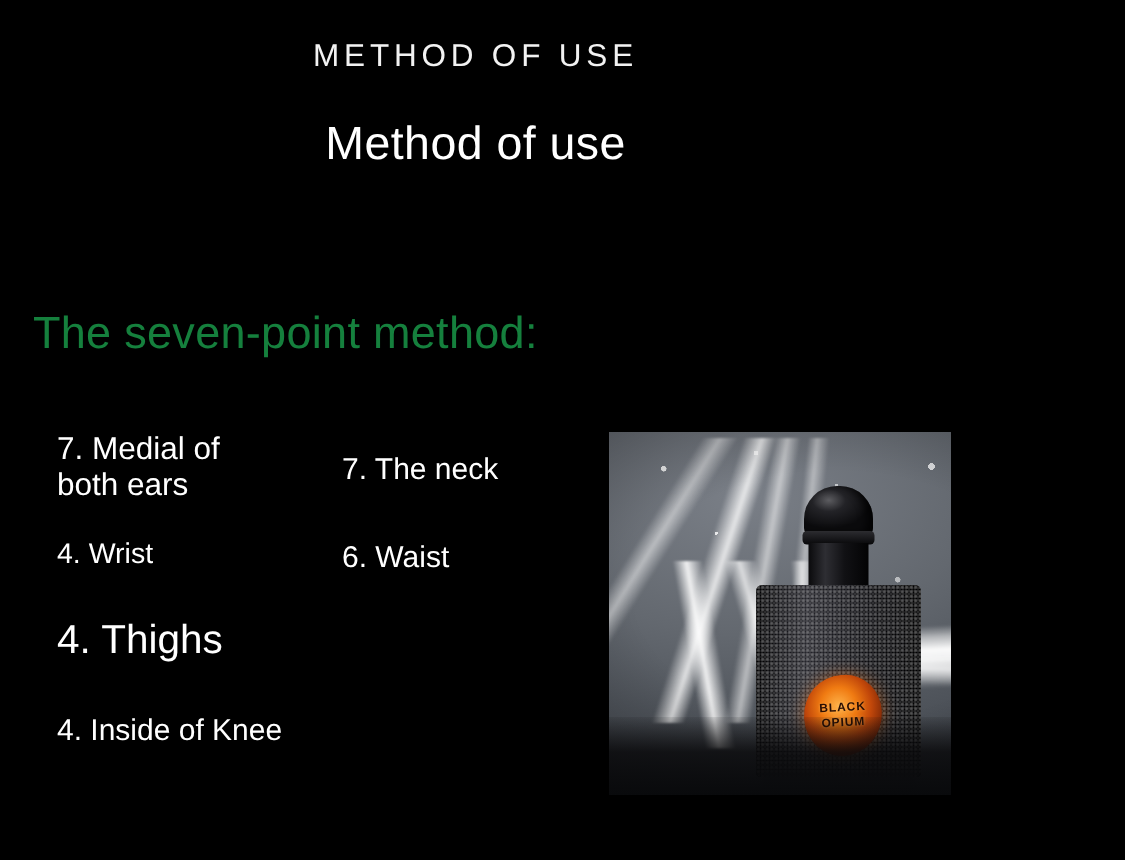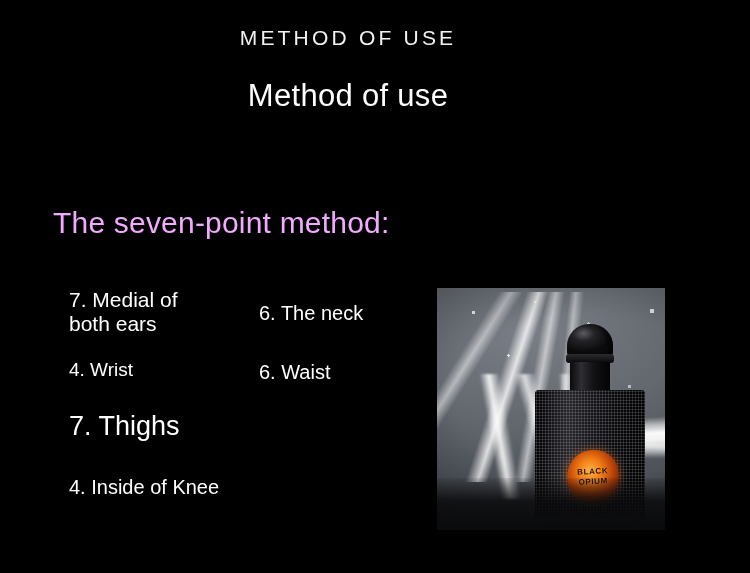--- a/index.html
+++ b/index.html
@@ -8,21 +8,20 @@
     background: #000000;
   }
   #slide {
     position: relative;
     width: 634px;
     height: 573px;
     background: #000000;
     overflow: hidden;
     font-family: "Liberation Sans", sans-serif;
     color: #ffffff;
-    margin-left: 31px;
     -webkit-font-smoothing: antialiased;
   }
 
   
   .eyebrow-title {
     position: absolute;
     left: 0;
     right: 0;
     top: 26px;
     text-align: center;
@@ -44,21 +43,21 @@
     color: #ffffff;
     white-space: nowrap;
   }
   .section-heading {
     position: absolute;
     left: 22px;
     top: 206px;
     font-size: 30px;
     font-weight: 400;
     letter-spacing: 0.2px;
-    color: #f0abfc;
+    color: #15803d;
     white-space: nowrap;
   }
 
   
   .list-col {
     position: absolute;
   }
   .col-left  { left: 38px;  top: 288px; width: 190px; }
   .col-right { left: 228px; top: 302px; width: 250px; }
 
@@ -263,26 +262,26 @@
   <div class="eyebrow-title">METHOD OF USE</div>
 
   <div class="main-title">Method of use</div>
 
   <div class="section-heading">The seven-point method:</div>
 
   <div class="list-col col-left">
     <div class="point-item sz-1">7. Medial of
 both ears</div>
     <div class="point-item sz-2">4. Wrist</div>
-    <div class="point-item sz-3">7. Thighs</div>
+    <div class="point-item sz-3">4. Thighs</div>
     <div class="point-item sz-4">4. Inside of Knee</div>
   </div>
 
   <div class="list-col col-right">
-    <div class="point-item sz-5">6. The neck</div>
+    <div class="point-item sz-5">7. The neck</div>
     <div class="point-item sz-6">6. Waist</div>
   </div>
 
   <div class="product-photo">
     <div class="photo-bg"></div>
     <div class="splash-left"></div>
     <div class="splash-left2"></div>
     <div class="stream-right"></div>
     <div class="stream-right2"></div>
     <div class="droplets"></div>

